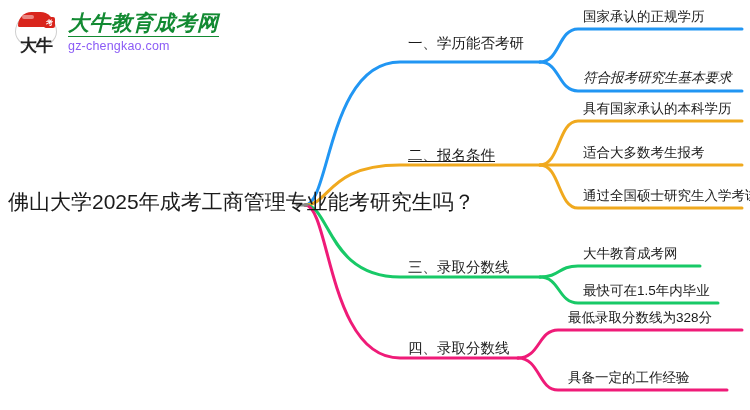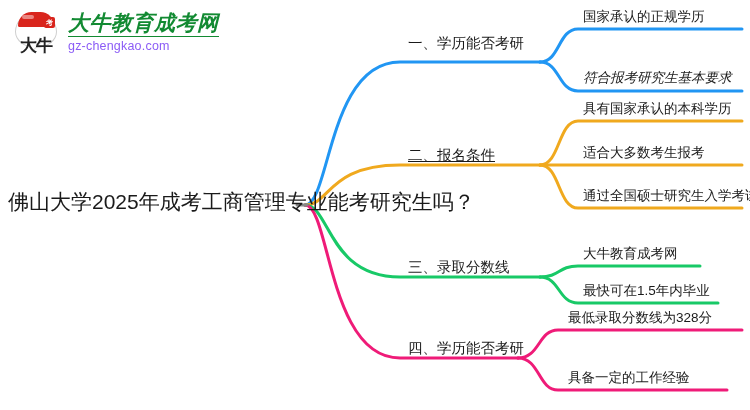--- a/index.html
+++ b/index.html
@@ -194,15 +194,15 @@
 
 <div class="node-label branch-label" style="left:408px; top:146px;text-decoration:underline;">二、报名条件</div>
 <div class="node-label leaf-label" style="left:583px; top:100px;">具有国家承认的本科学历</div>
 <div class="node-label leaf-label" style="left:583px; top:144px;">适合大多数考生报考</div>
 <div class="node-label leaf-label" style="left:583px; top:187px;">通过全国硕士研究生入学考试</div>
 
 <div class="node-label branch-label" style="left:408px; top:258px;">三、录取分数线</div>
 <div class="node-label leaf-label" style="left:583px; top:245px;">大牛教育成考网</div>
 <div class="node-label leaf-label" style="left:583px; top:282px;">最快可在1.5年内毕业</div>
 
-<div class="node-label branch-label" style="left:408px; top:339px;">四、学历能否考研</div>
+<div class="node-label branch-label" style="left:408px; top:339px;">四、录取分数线</div>
 <div class="node-label leaf-label" style="left:568px; top:309px;">最低录取分数线为328分</div>
 <div class="node-label leaf-label" style="left:568px; top:369px;">具备一定的工作经验</div>
 
 </body></html>

